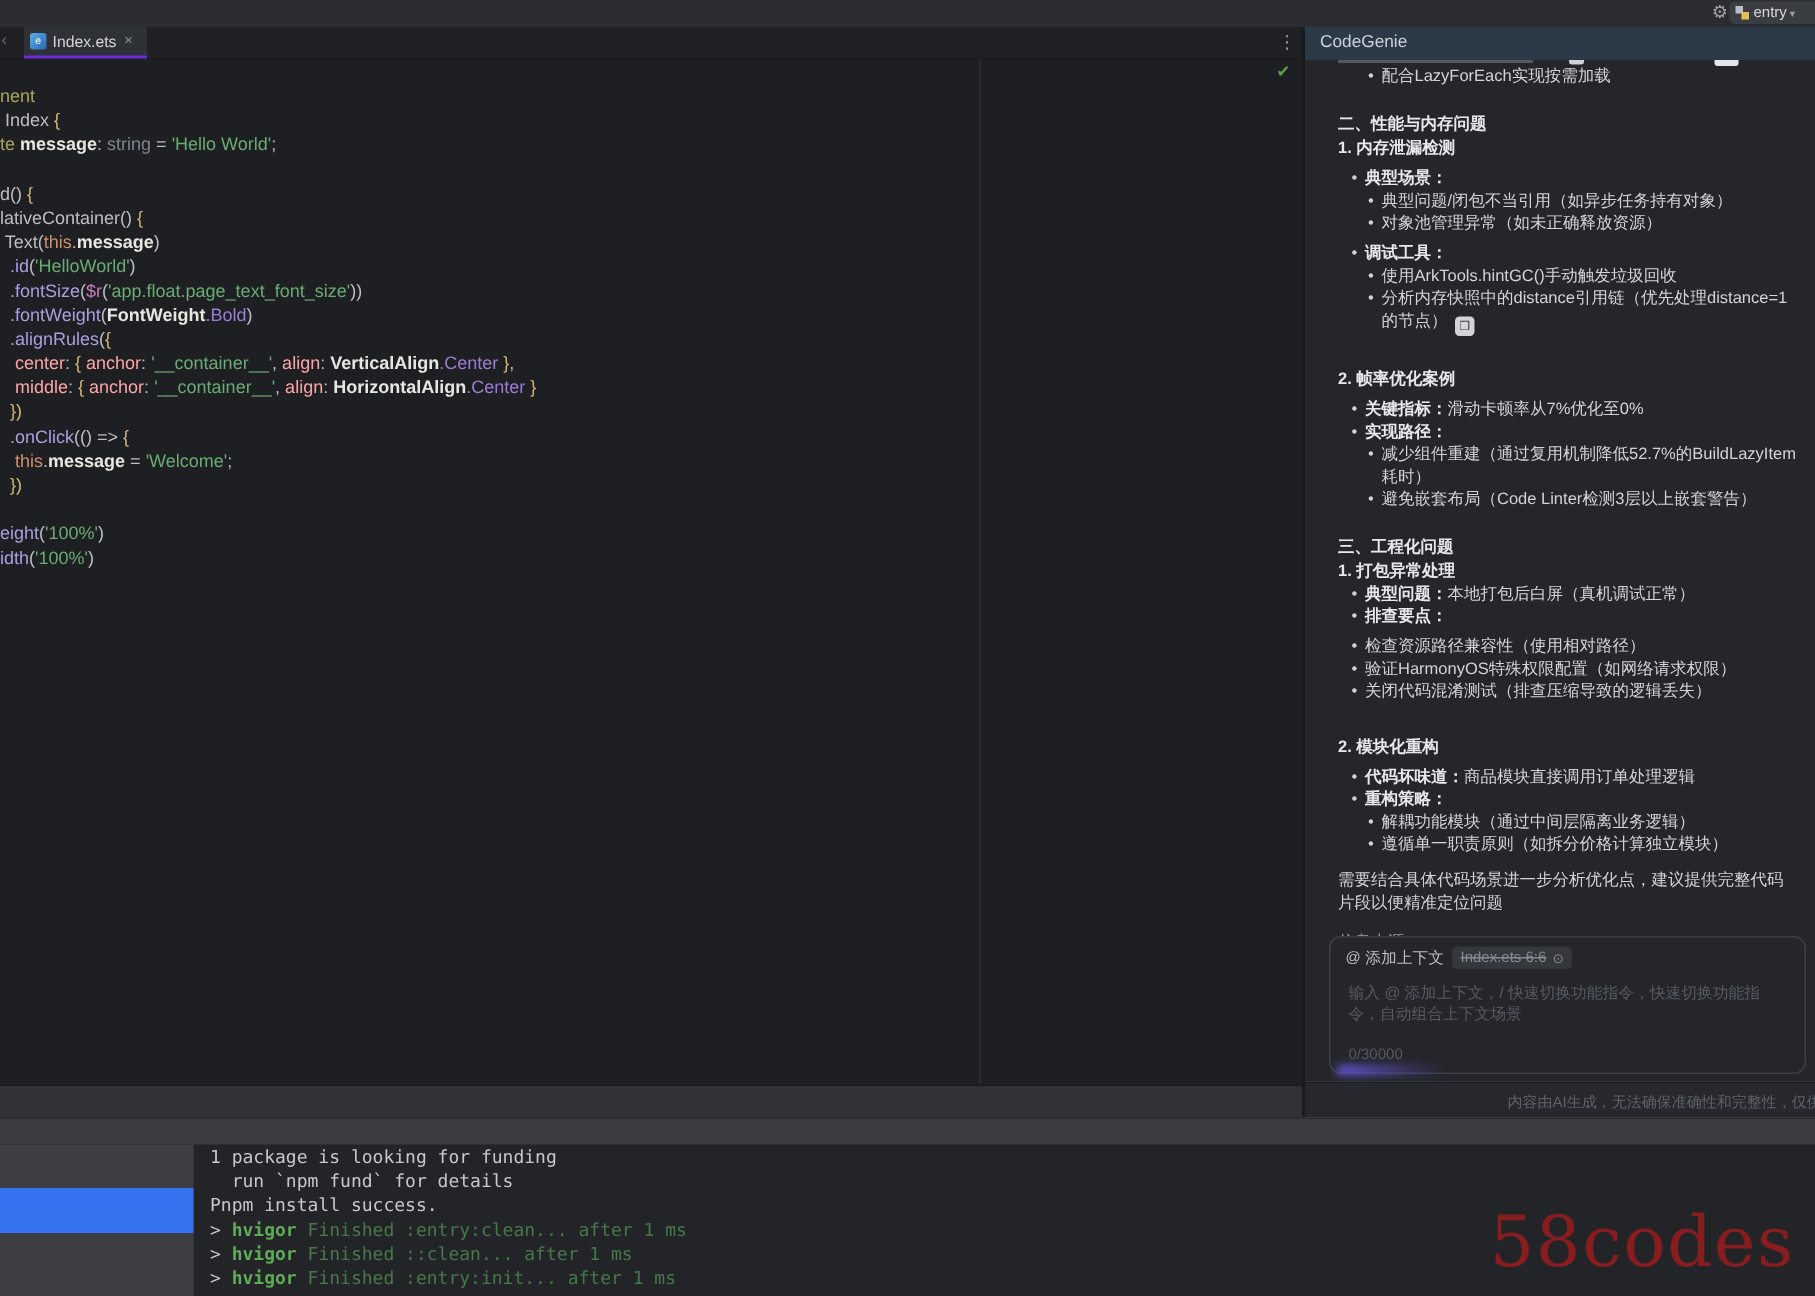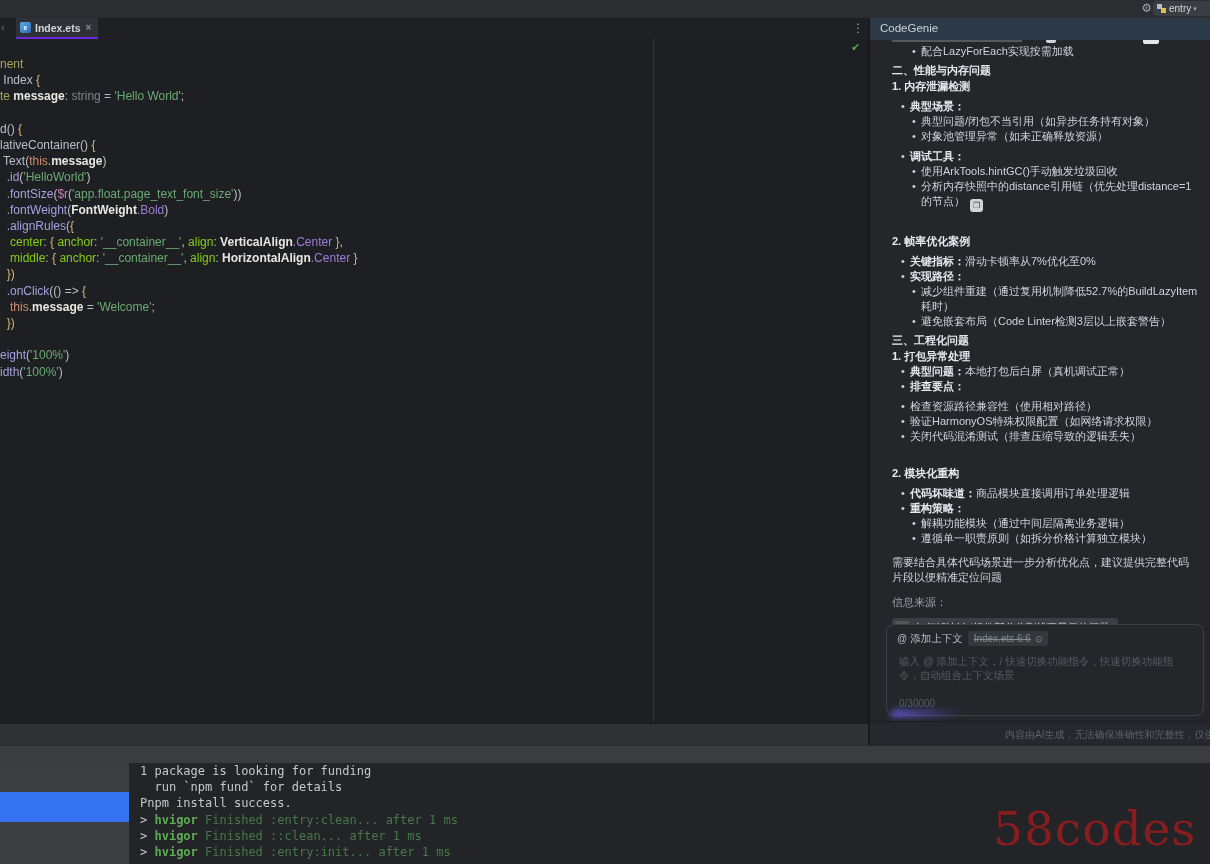--- a/index.html
+++ b/index.html
@@ -10,46 +10,46 @@
   #gear{position:absolute;right:58px;top:1px;font-size:12px;color:#9da1a8;cursor:default;}
   #run-config{position:absolute;right:0;top:1px;width:53px;height:15px;background:#3a3d42;border-radius:4px 0 0 4px;display:flex;align-items:center;padding-left:4px;}
   #module-icon{position:relative;width:9px;height:9px;margin-right:3px;}
   #module-icon .sq1{position:absolute;left:0;top:0;width:5px;height:5px;background:#b9bec6;}
   #module-icon .sq2{position:absolute;right:0;bottom:0;width:5px;height:5px;background:#e3bf56;}
   #run-label{font-size:10px;color:#d5d7db;}
   #run-caret{font-size:7px;color:#9da1a8;margin-left:2px;}
   
   #tabbar{position:absolute;left:0;top:18px;width:868px;height:21px;background:#1e2023;border-bottom:1px solid #141517;}
   #tab-scroll-left{position:absolute;left:1px;top:3px;font-size:11px;color:#6f7379;}
-  #tab-active{position:absolute;left:16px;top:0;width:74px;height:19px;background:#2e3136;border-bottom:6px solid #6d28d9;display:flex;align-items:center;padding:0 4px;font-weight:bold;}
+  #tab-active{position:absolute;left:16px;top:0;width:74px;height:19px;background:#2e3136;border-bottom:6px solid #6d28d9;display:flex;align-items:center;padding:0 4px;}
   #tab-file-icon{width:11px;height:11px;border-radius:2px;background:linear-gradient(135deg,#56b2e8,#2e66b0);color:#fff;font-size:7px;line-height:11px;text-align:center;margin-right:4px;}
   #tab-label{font-size:10.5px;color:#d3d5da;white-space:nowrap;}
   #tab-close{margin-left:5px;font-size:10px;color:#8b8e94;}
   #editor-kebab{position:absolute;left:852px;top:3px;font-size:12px;color:#9aa0a8;}
   
   #editor{position:absolute;left:0;top:39px;width:868px;height:684px;background:#1e1f22;overflow:hidden;}
   #guide-line{position:absolute;left:653px;top:0;width:1px;height:684px;background:#2e3135;}
   #check-icon{position:absolute;left:851px;top:2px;font-size:11px;color:#57a64a;}
   #code{position:absolute;left:0;top:17px;font-family:Liberation Sans, sans-serif;font-size:12px;line-height:16.2px;white-space:pre;}
   .code-line{height:16.2px;}
   .tk-an{color:#a8a45e}.tk-nm{color:#bcbec4}.tk-br{color:#d5b778}
   .tk-fd{color:#e8e6e0;font-weight:bold}.tk-pl{color:#bcbec4}.tk-ty{color:#7d8590}
   .tk-st{color:#6aab73}.tk-th{color:#cf8e6d}.tk-mt{color:#a8a0e0}
-  .tk-dl{color:#c77dbb}.tk-cn{color:#e8e6e0;font-weight:bold}.tk-cs{color:#9d7cd8}.tk-ky{color:#84cc16}
+  .tk-dl{color:#c77dbb}.tk-cn{color:#e8e6e0;font-weight:bold}.tk-cs{color:#9d7cd8}.tk-ky{color:#fca5a5}
   
   #cg-panel{position:absolute;left:868px;top:18px;width:342px;height:727px;background:#86efac;border-left:2px solid #191a1c;overflow:hidden;box-sizing:border-box;}
   #cg-header{position:absolute;left:0;top:0;right:0;height:22px;background:#2c3947;border-bottom:1px solid #1f2733;}
   #cg-title{position:absolute;left:10px;top:4px;font-size:11.5px;color:#cdd3da;}
   #cg-content{position:absolute;left:0;top:22px;right:0;bottom:24px;background:#24262a;overflow:hidden;padding-top:4px;}
   .clip-a{position:absolute;left:22px;top:0;width:130px;height:2px;background:#55585e;}
   .clip-b{position:absolute;left:176px;top:0;width:10px;height:3px;background:#cfd2d6;border-radius:0 0 2px 2px;}
   .clip-c{position:absolute;left:273px;top:0;width:16px;height:4px;background:#e4e6e9;border-radius:0 0 2px 2px;}
   .blk{position:relative;font-size:11px;line-height:15px;color:#d2d4d9;margin:0 12px 0 22px;}
   .blk-h2,.blk-h3{font-weight:bold;color:#e6e8ec;}
-  .blk-h2{margin-top:4px;}
+  .blk-h2{margin-top:17px;}
   .blk-h3{margin-top:22px;}
   .blk-h2+.blk-h3{margin-top:1px;}
   .blk-b1{margin-left:31px;padding-left:9px;}
   .blk-b2{margin-left:42px;padding-left:9px;}
   .blk-p{margin-top:9px;}
   .gap{margin-top:5px;}
   .dot{position:absolute;left:0;top:0;}
   .lbl{font-weight:bold;color:#e6e8ec;}
   .cite{display:inline-block;width:13px;height:13px;background:#d2d4d8;border-radius:3px;margin-left:5px;vertical-align:-3px;text-align:center;font-size:8px;line-height:13px;color:#3a3d42;}
   .cite::before{content:"❐";}

